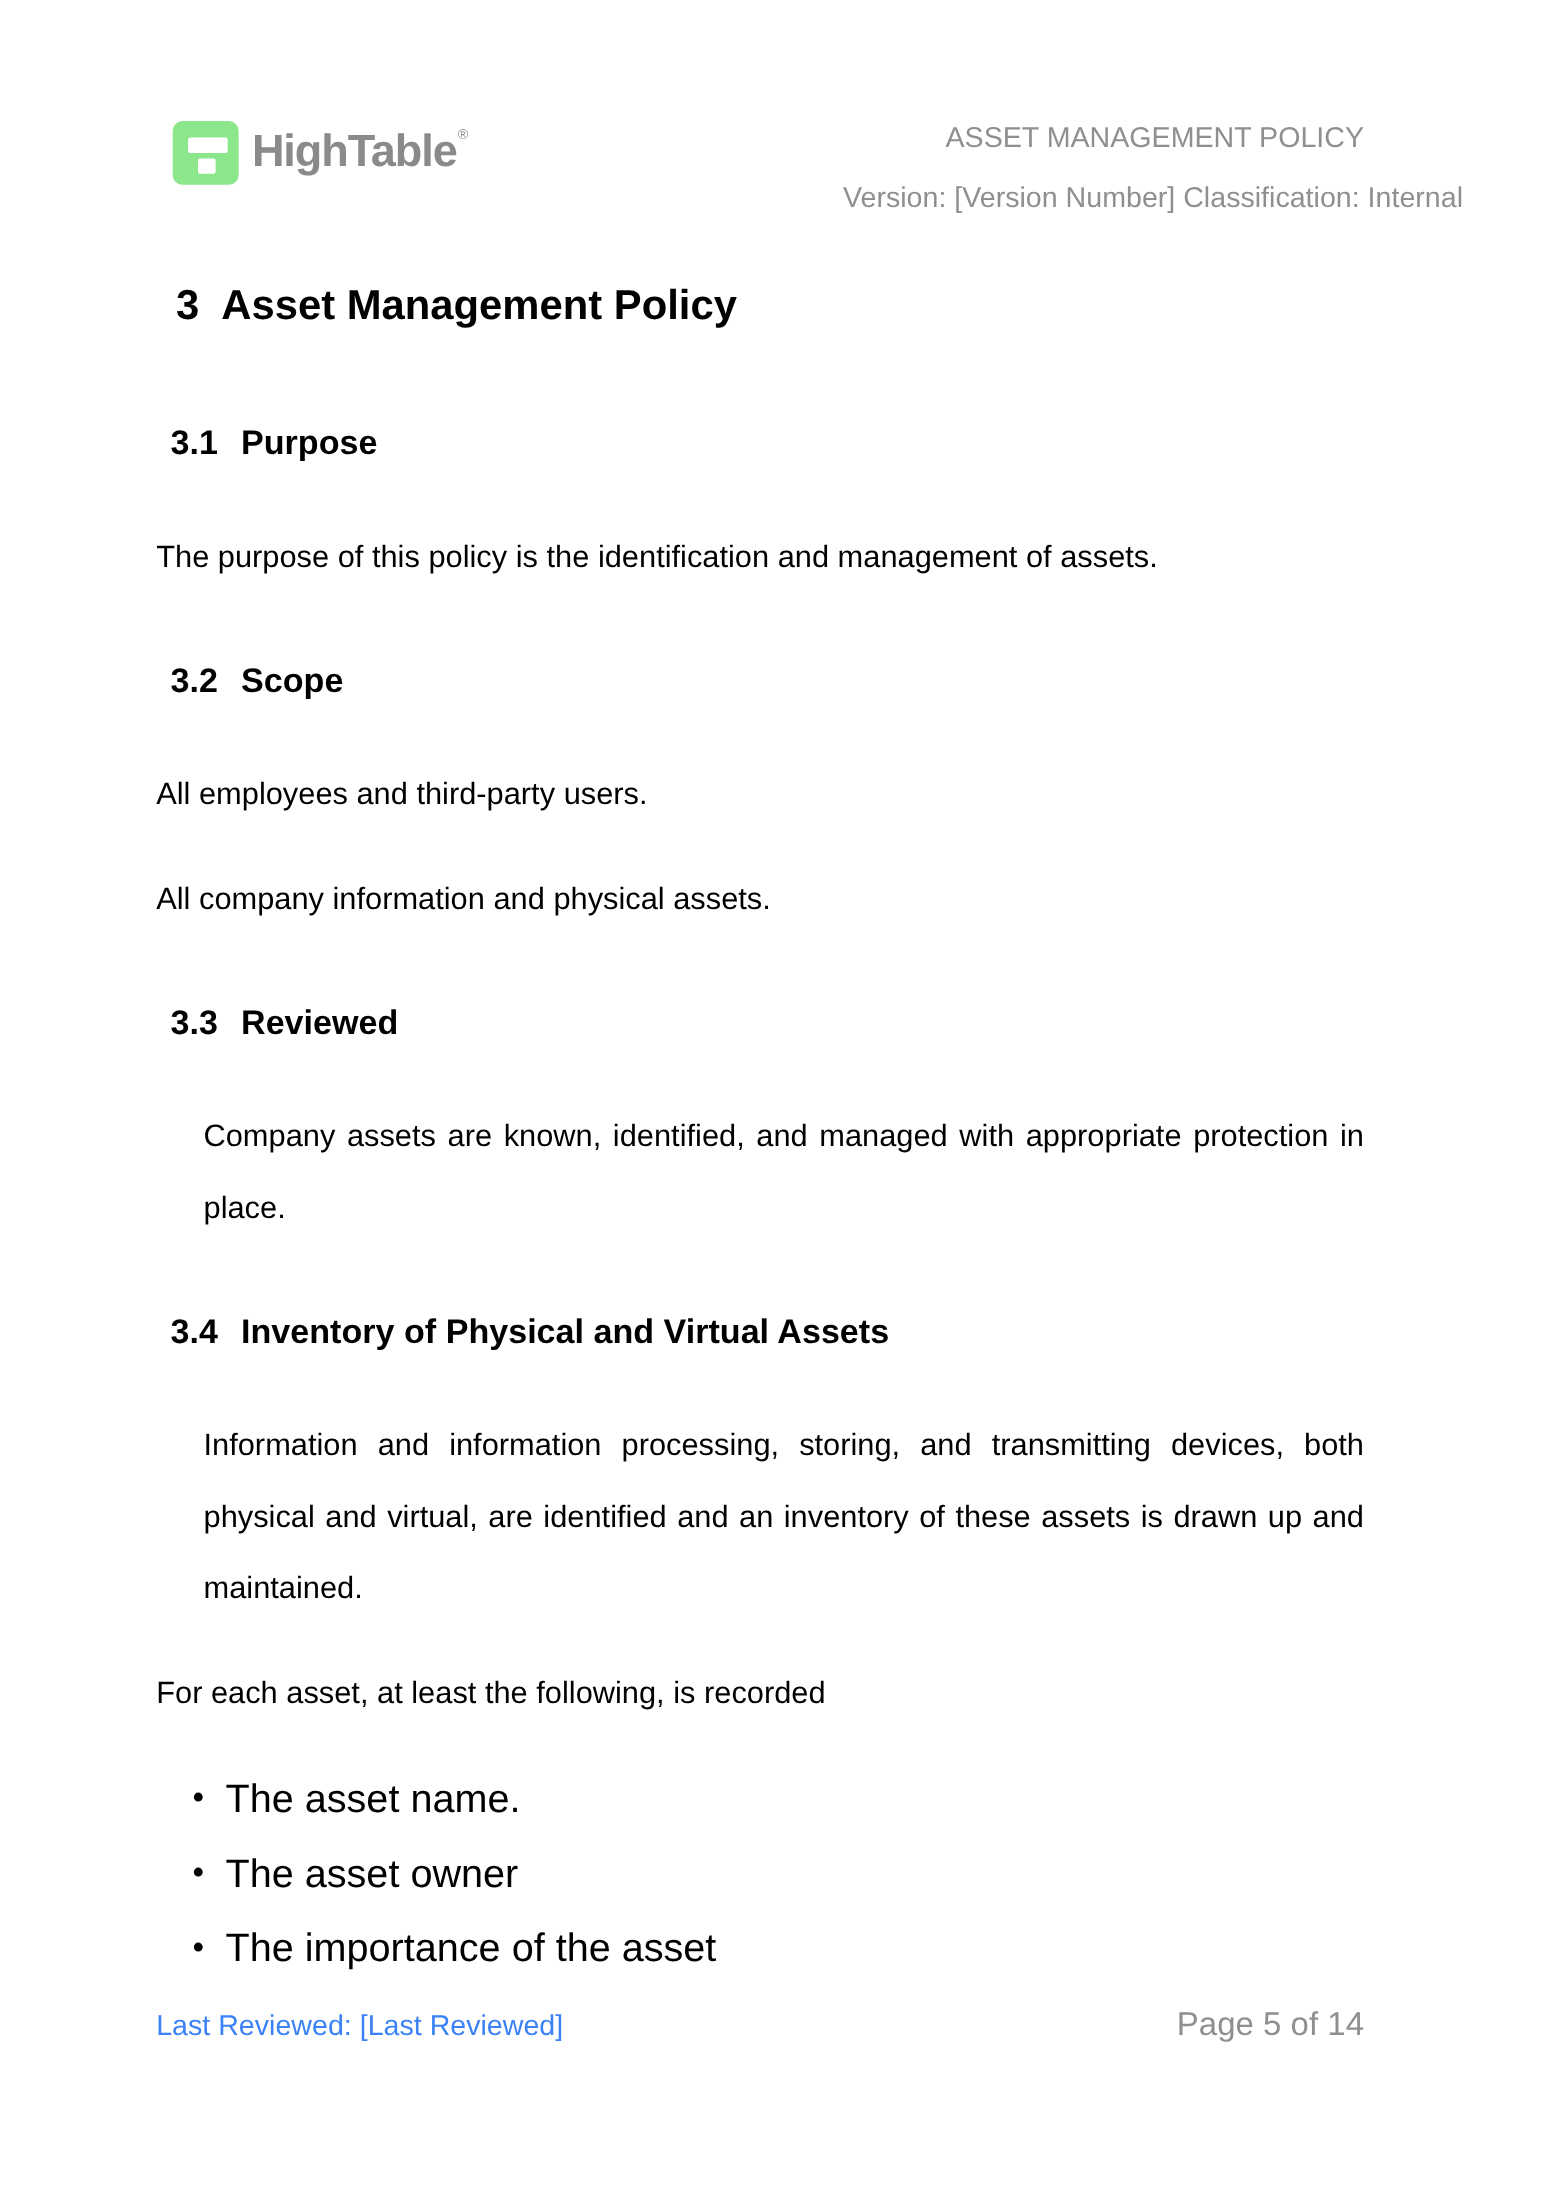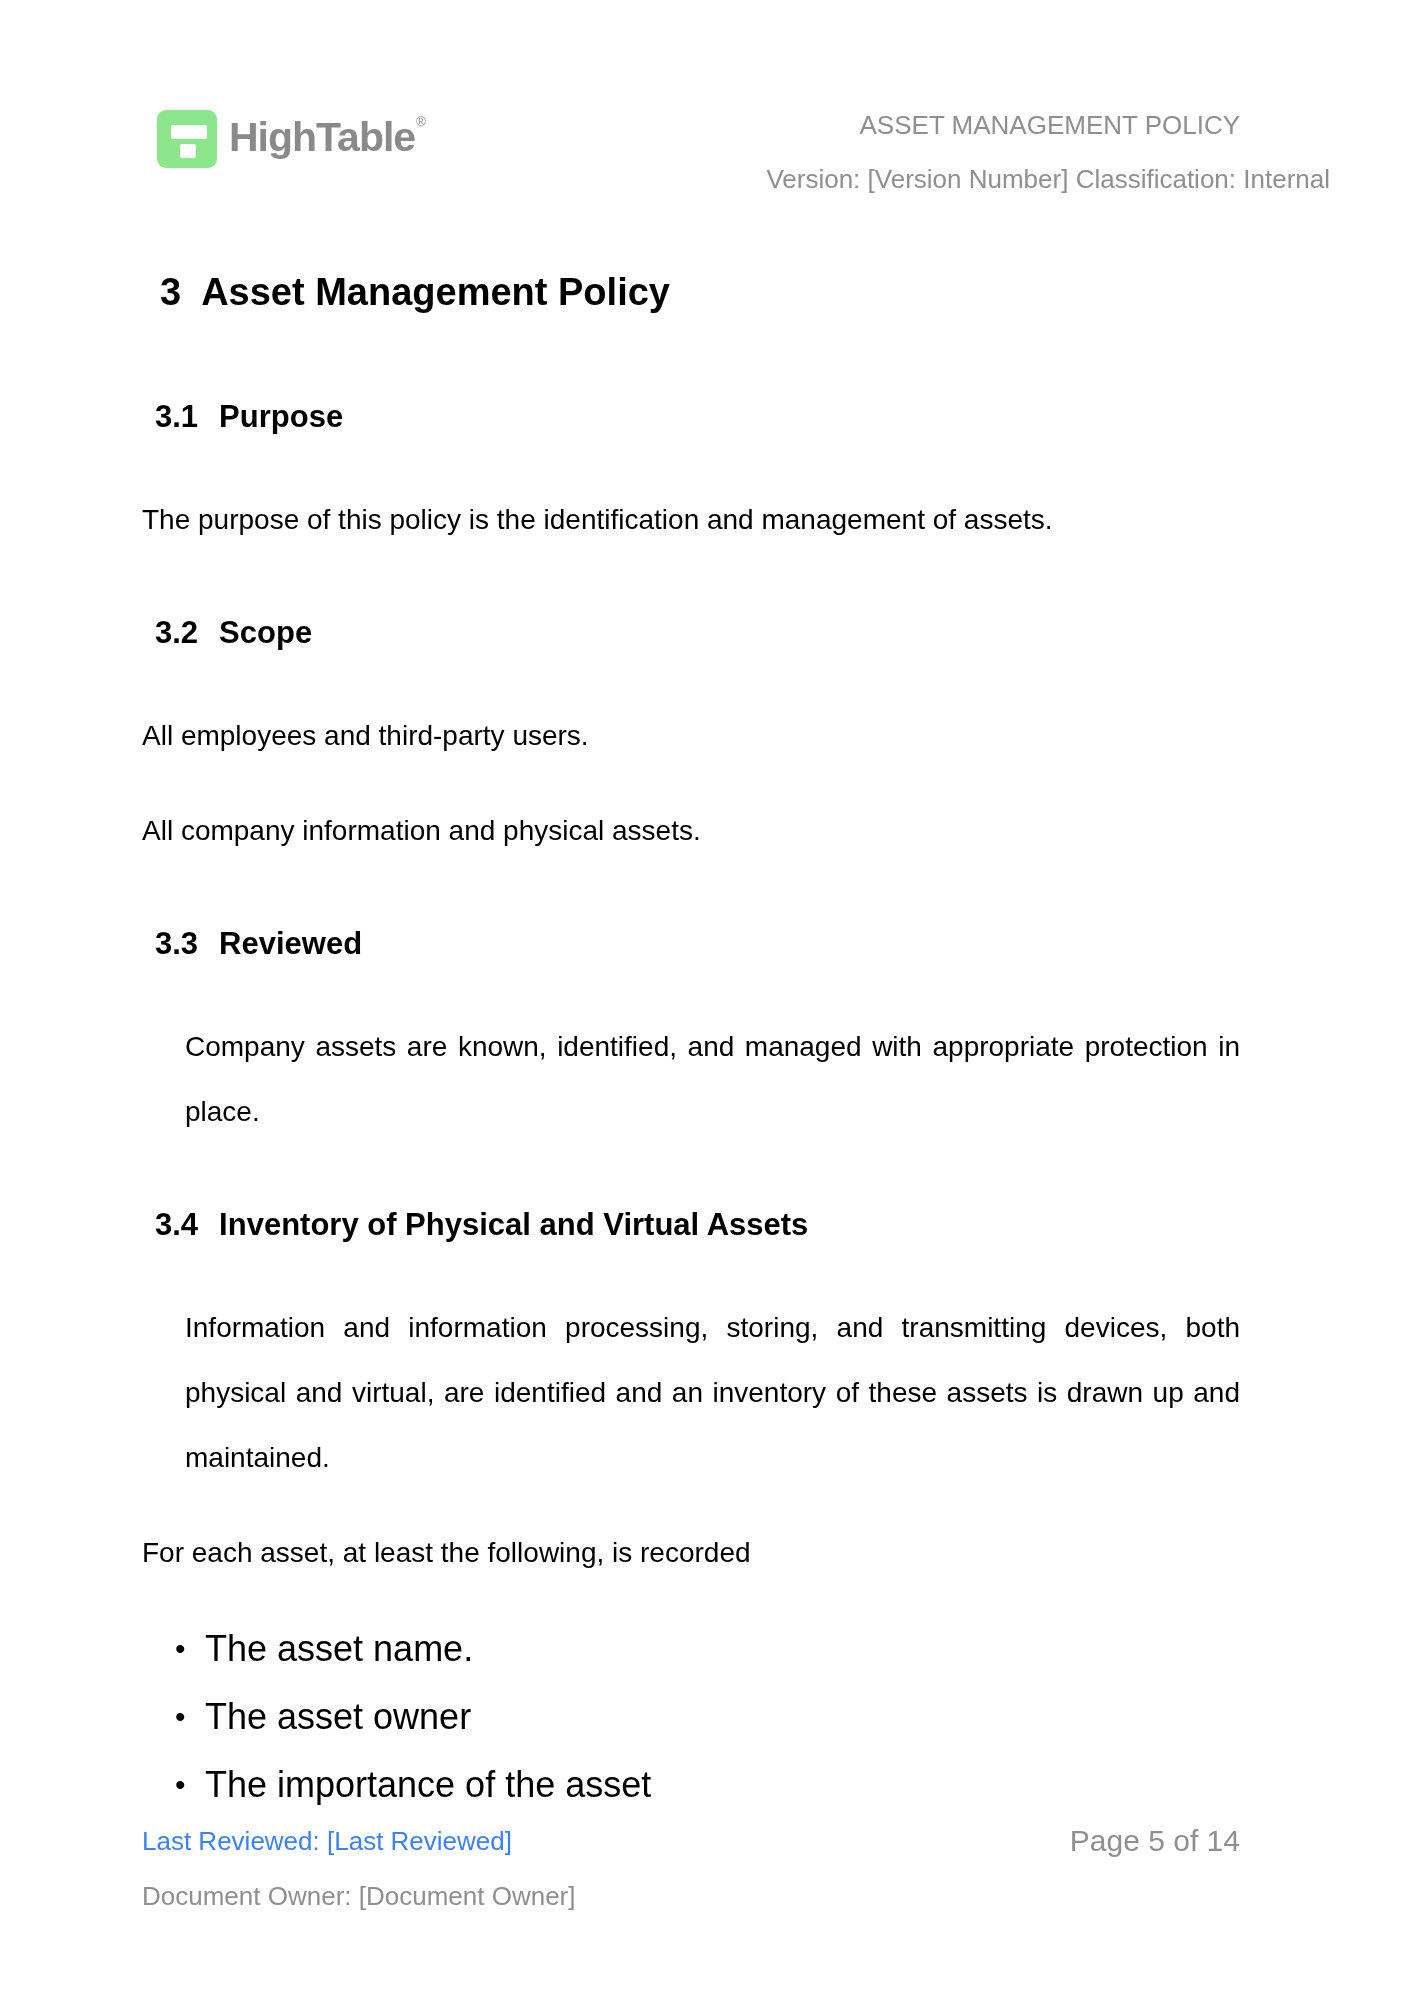--- a/index.html
+++ b/index.html
@@ -44,21 +44,21 @@
   }
   .header-right {
     position:absolute; top:110px; right:78px;
     text-align:right; color:#8f8f8f;
     font-size:26px; line-height:30px;
   }
   .header-right .hr-line1 { padding-right:90px; margin-bottom:24px; }
 
   
   .content {
-    position:absolute; left:142px; top:270px;
+    position:absolute; left:142px; top:256px;
     width:1098px;
   }
   h1.doc-h1 {
     font-size:38px; line-height:44px; font-weight:700;
     margin-left:18px; margin-bottom:85px;
     letter-spacing:0;
   }
   h1.doc-h1 .h-num { display:inline-block; margin-right:20px; }
   h2.doc-h2 {
     font-size:31px; line-height:36px; font-weight:700;
@@ -144,16 +144,15 @@
 
     <ul class="doc-bullets">
       <li>The asset name.</li>
       <li>The asset owner</li>
       <li>The importance of the asset</li>
     </ul>
 
   </div>
 
   <div class="footer-left1">Last Reviewed: [Last Reviewed]</div>
-  <div class="footer-left2">Document Owner: [Document Owner]</div>
   <div class="footer-page">Page 5 of 14</div>
 
 </div>
 
 </body></html>

